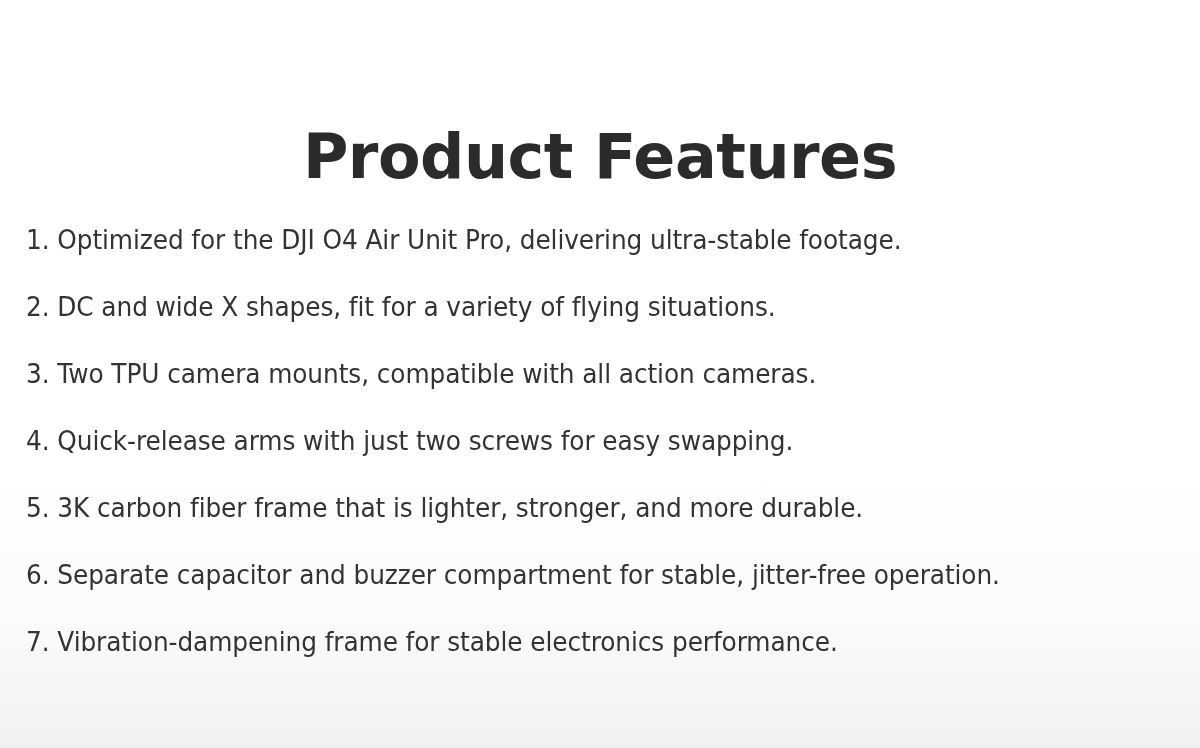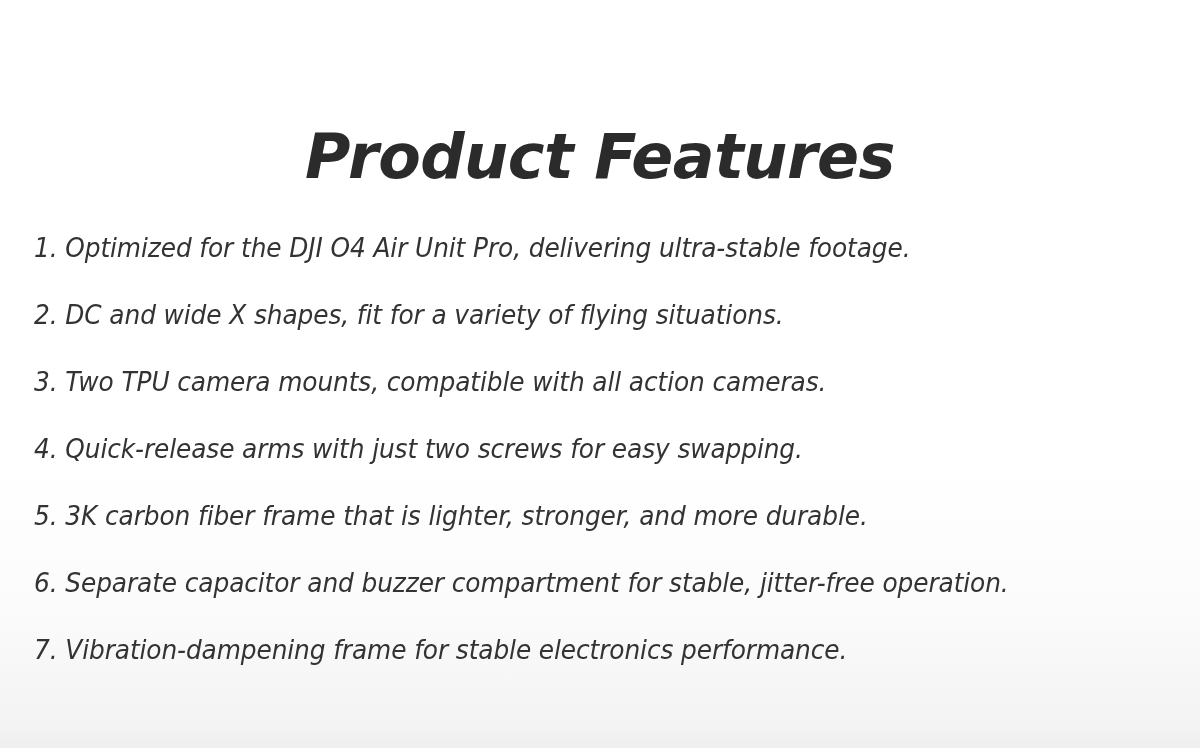--- a/index.html
+++ b/index.html
@@ -13,42 +13,41 @@
     background: #ffffff;
     font-family: "Liberation Sans", sans-serif;
   }
   .slide {
     position: relative;
     width: 1200px;
     height: 748px;
     box-sizing: border-box;
     background: linear-gradient(to bottom, #ffffff 0%, #ffffff 62%, #fbfbfb 82%, #f3f3f3 97%, #efefef 100%);
     overflow: hidden;
-    font-style: italic;
   }
   .title {
     position: absolute;
     top: 82px;
     left: 0;
     width: 1200px;
     text-align: center;
     font-family: "DejaVu Sans", sans-serif;
     font-size: 62px;
     font-weight: bold;
     letter-spacing: -0.5px;
     color: #2b2b2b;
     line-height: 1.05;
     white-space: nowrap;
   }
   .feature-list {
     position: absolute;
     top: 215px;
     left: 26px;
     width: 1160px;
-    margin: 8px;
+    margin: 0;
     padding: 0;
     list-style: none;
   }
   .feature-item {
     display: block;
     height: 67px;
     line-height: 50px;
     font-family: "DejaVu Sans", sans-serif;
     font-size: 26px;
     font-weight: 400;

